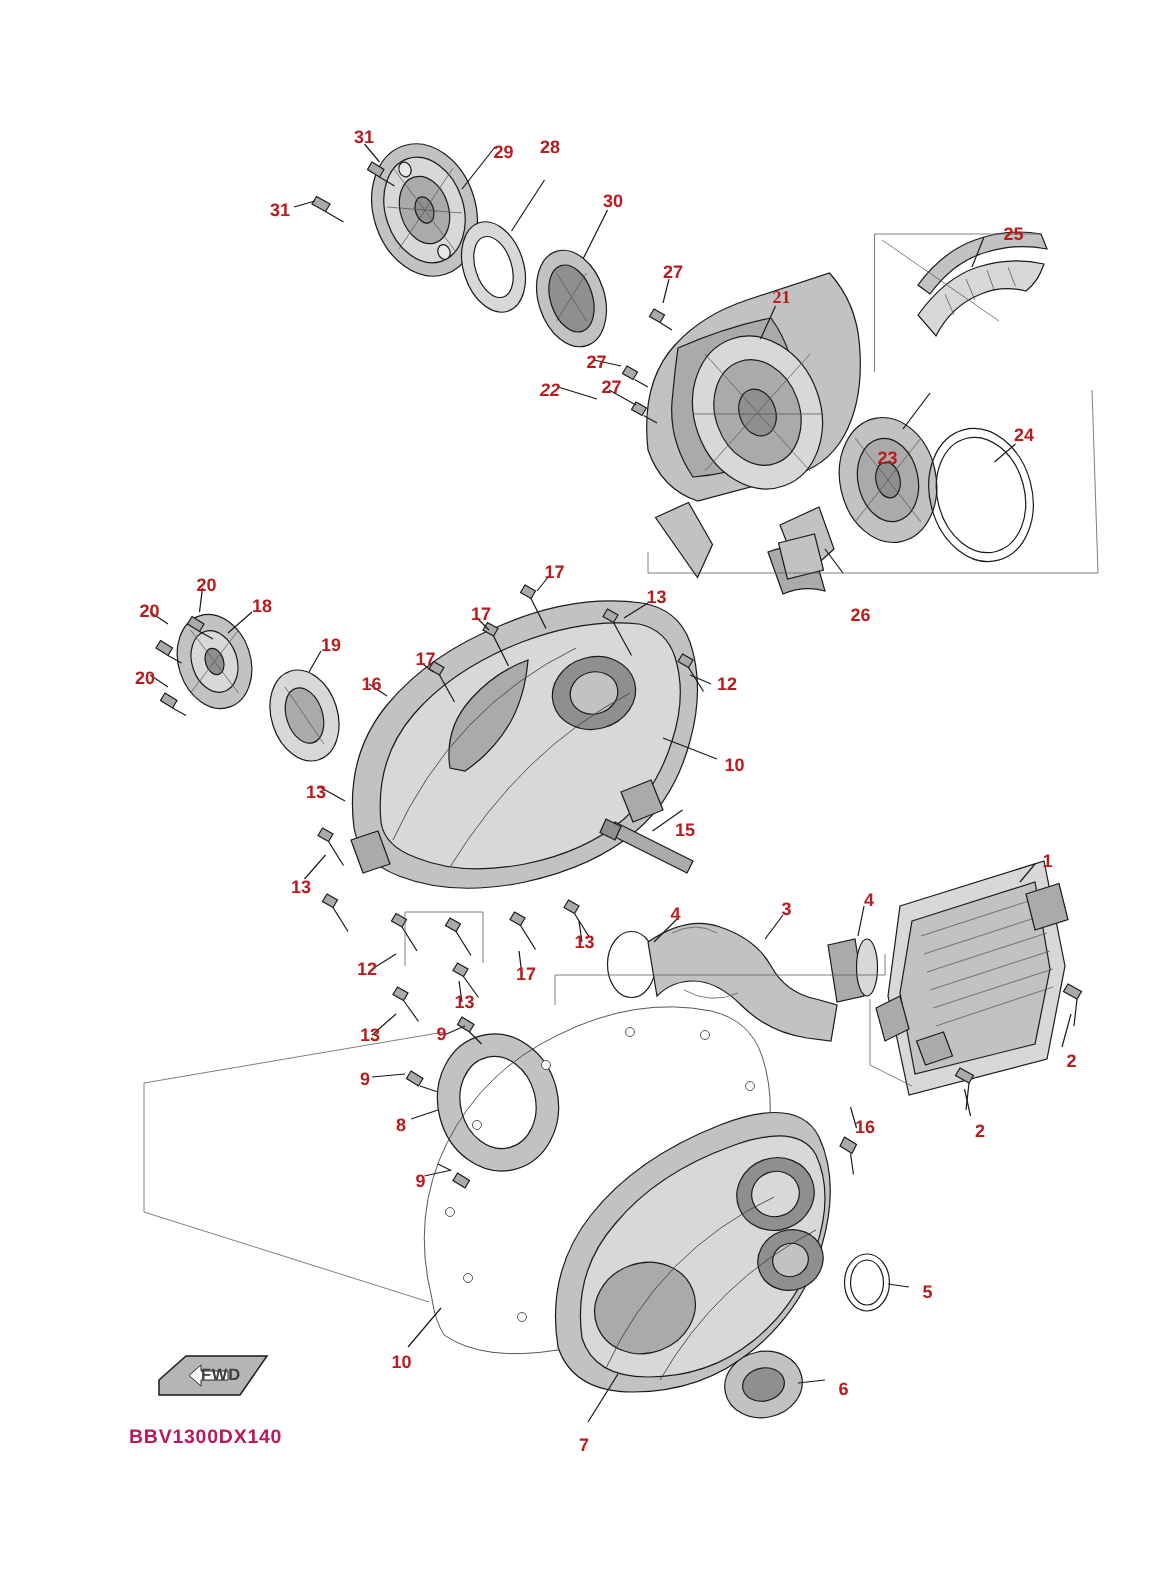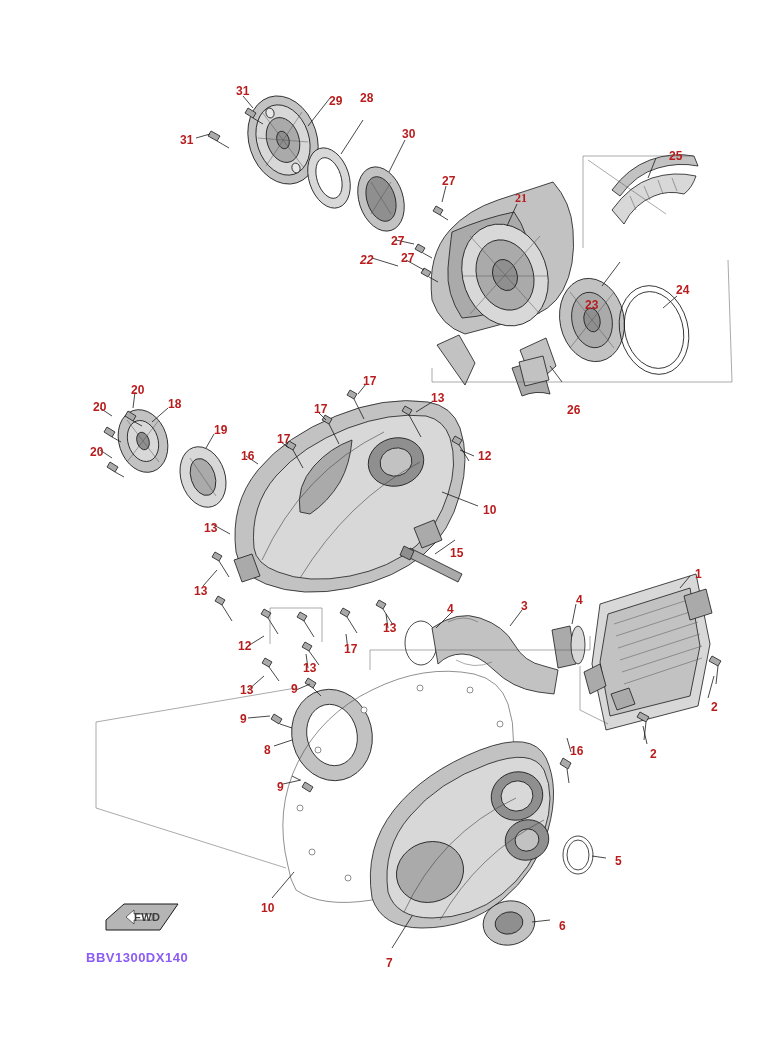--- a/index.html
+++ b/index.html
@@ -23,21 +23,21 @@
     line-height: 1;
     white-space: nowrap;
   }
   .partno {
     position: absolute;
     left: 86px;
     top: 950px;
     font-size: 13px;
     font-weight: bold;
     letter-spacing: 0.5px;
-    color: #8b5cf6;
+    color: #be185d;
   }
   .fwd-wrap {
     position: absolute;
     left: 104px;
     top: 900px;
     width: 76px;
     height: 34px;
   }
   .fwd-arrow {
     position: absolute;

